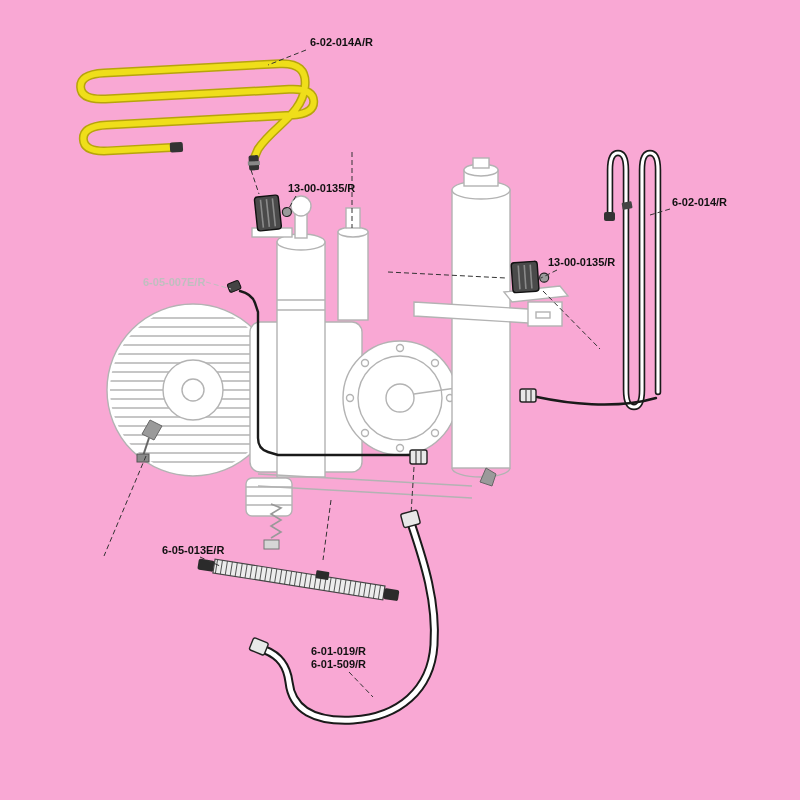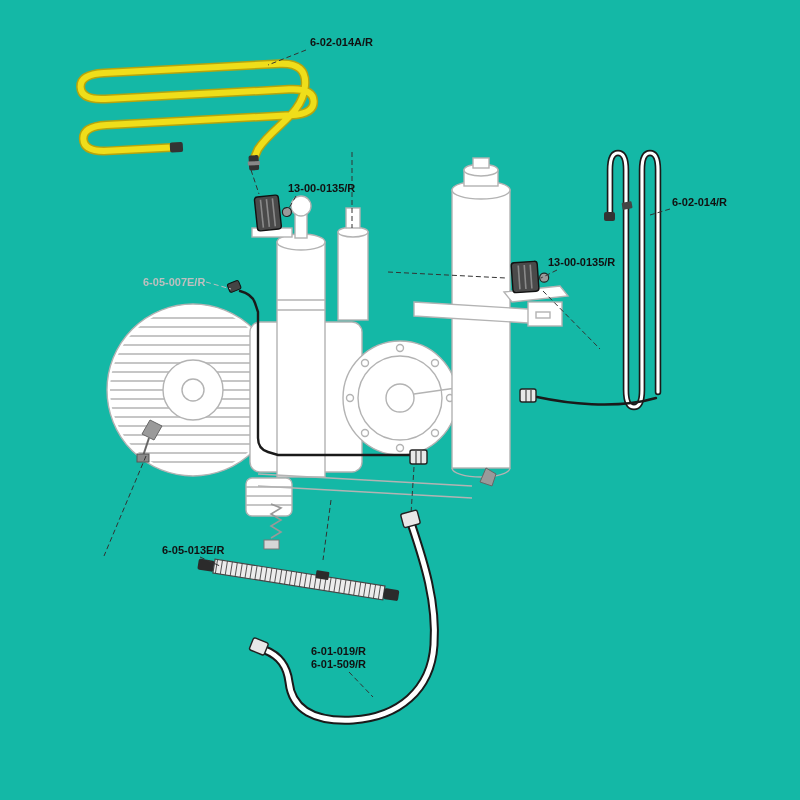--- a/index.html
+++ b/index.html
@@ -1,16 +1,16 @@
 <!DOCTYPE html>
 <html><head>
 <meta charset="utf-8">
 <style>
   html,body{margin:0;padding:0;background:#fff;}
-  .canvas{position:relative;width:800px;height:800px;background:#14b8a6;overflow:hidden;
+  .canvas{position:relative;width:800px;height:800px;background:#f9a8d4;overflow:hidden;
           font-family:"Liberation Sans", sans-serif;}
   svg{display:block;}
   .lbl{font:700 11px "Liberation Sans", sans-serif;fill:#111;}
   .lbl-gray{font:700 11px "Liberation Sans", sans-serif;fill:#bfbfbf;}
   .ghost{stroke:#b3b3b3;fill:none;stroke-width:1.4;}
   .ghost-fill{stroke:#b3b3b3;fill:#ffffff;stroke-width:1.4;}
   .dash{stroke:#333;stroke-width:1;stroke-dasharray:5 3;fill:none;}
   .dash-gray{stroke:#bfbfbf;stroke-width:1;stroke-dasharray:5 3;fill:none;}
   .tube-out{stroke:#1a1a1a;stroke-width:6.5;fill:none;stroke-linecap:round;}
   .tube-in{stroke:#ffffff;stroke-width:3.2;fill:none;stroke-linecap:round;}

